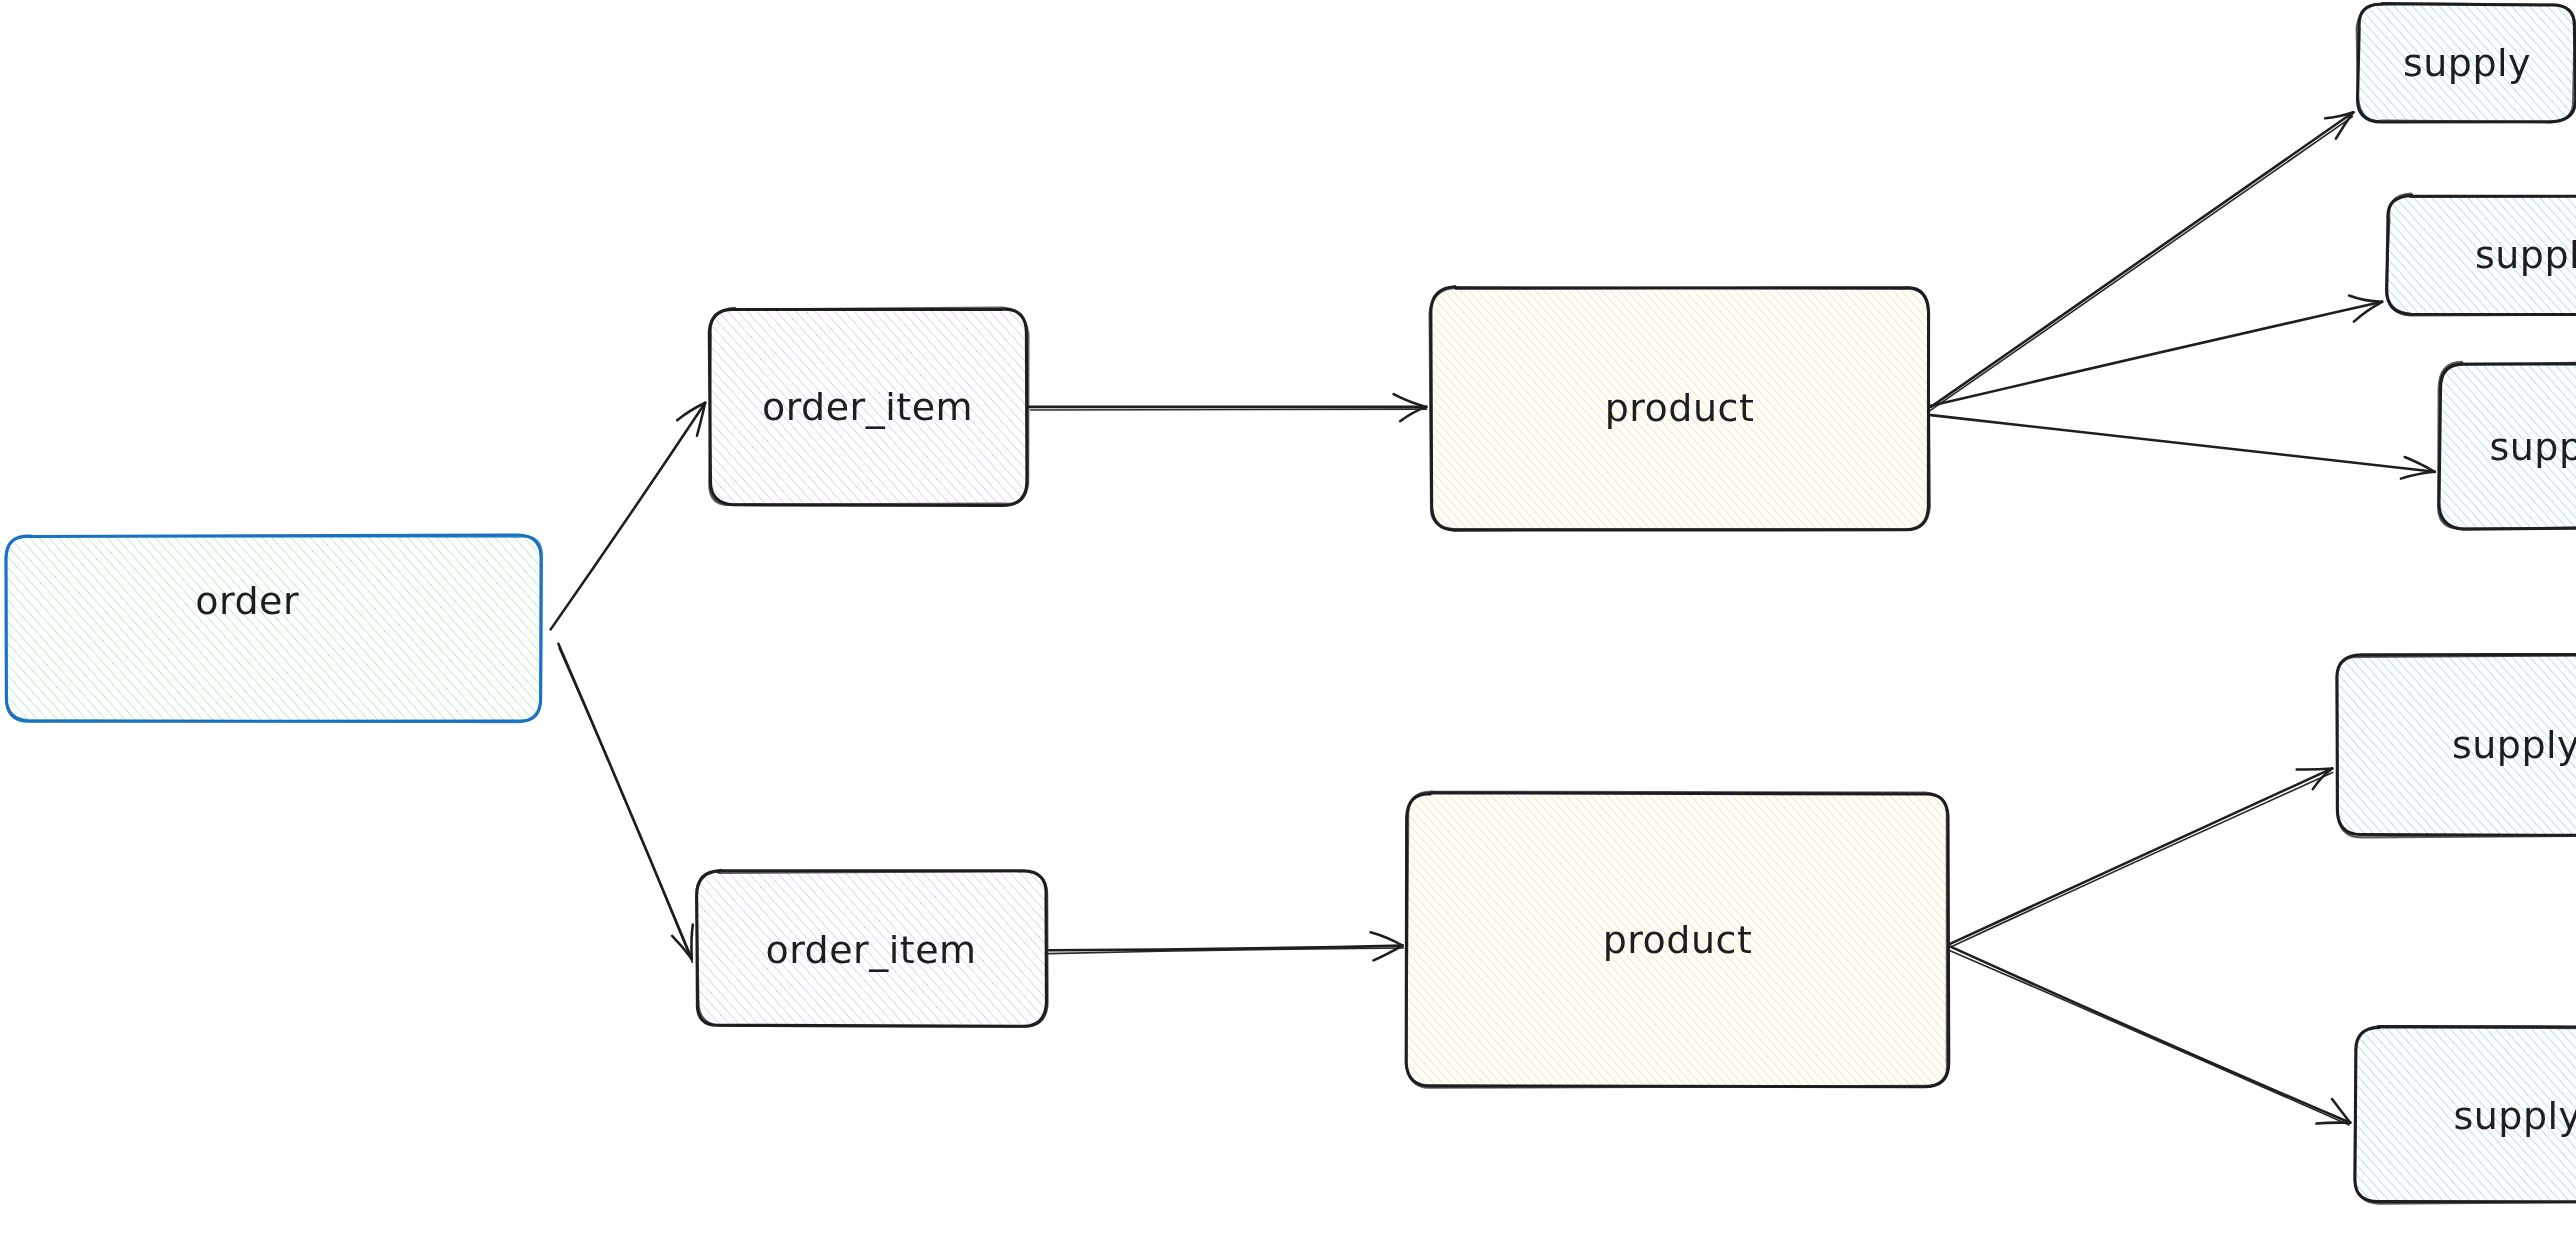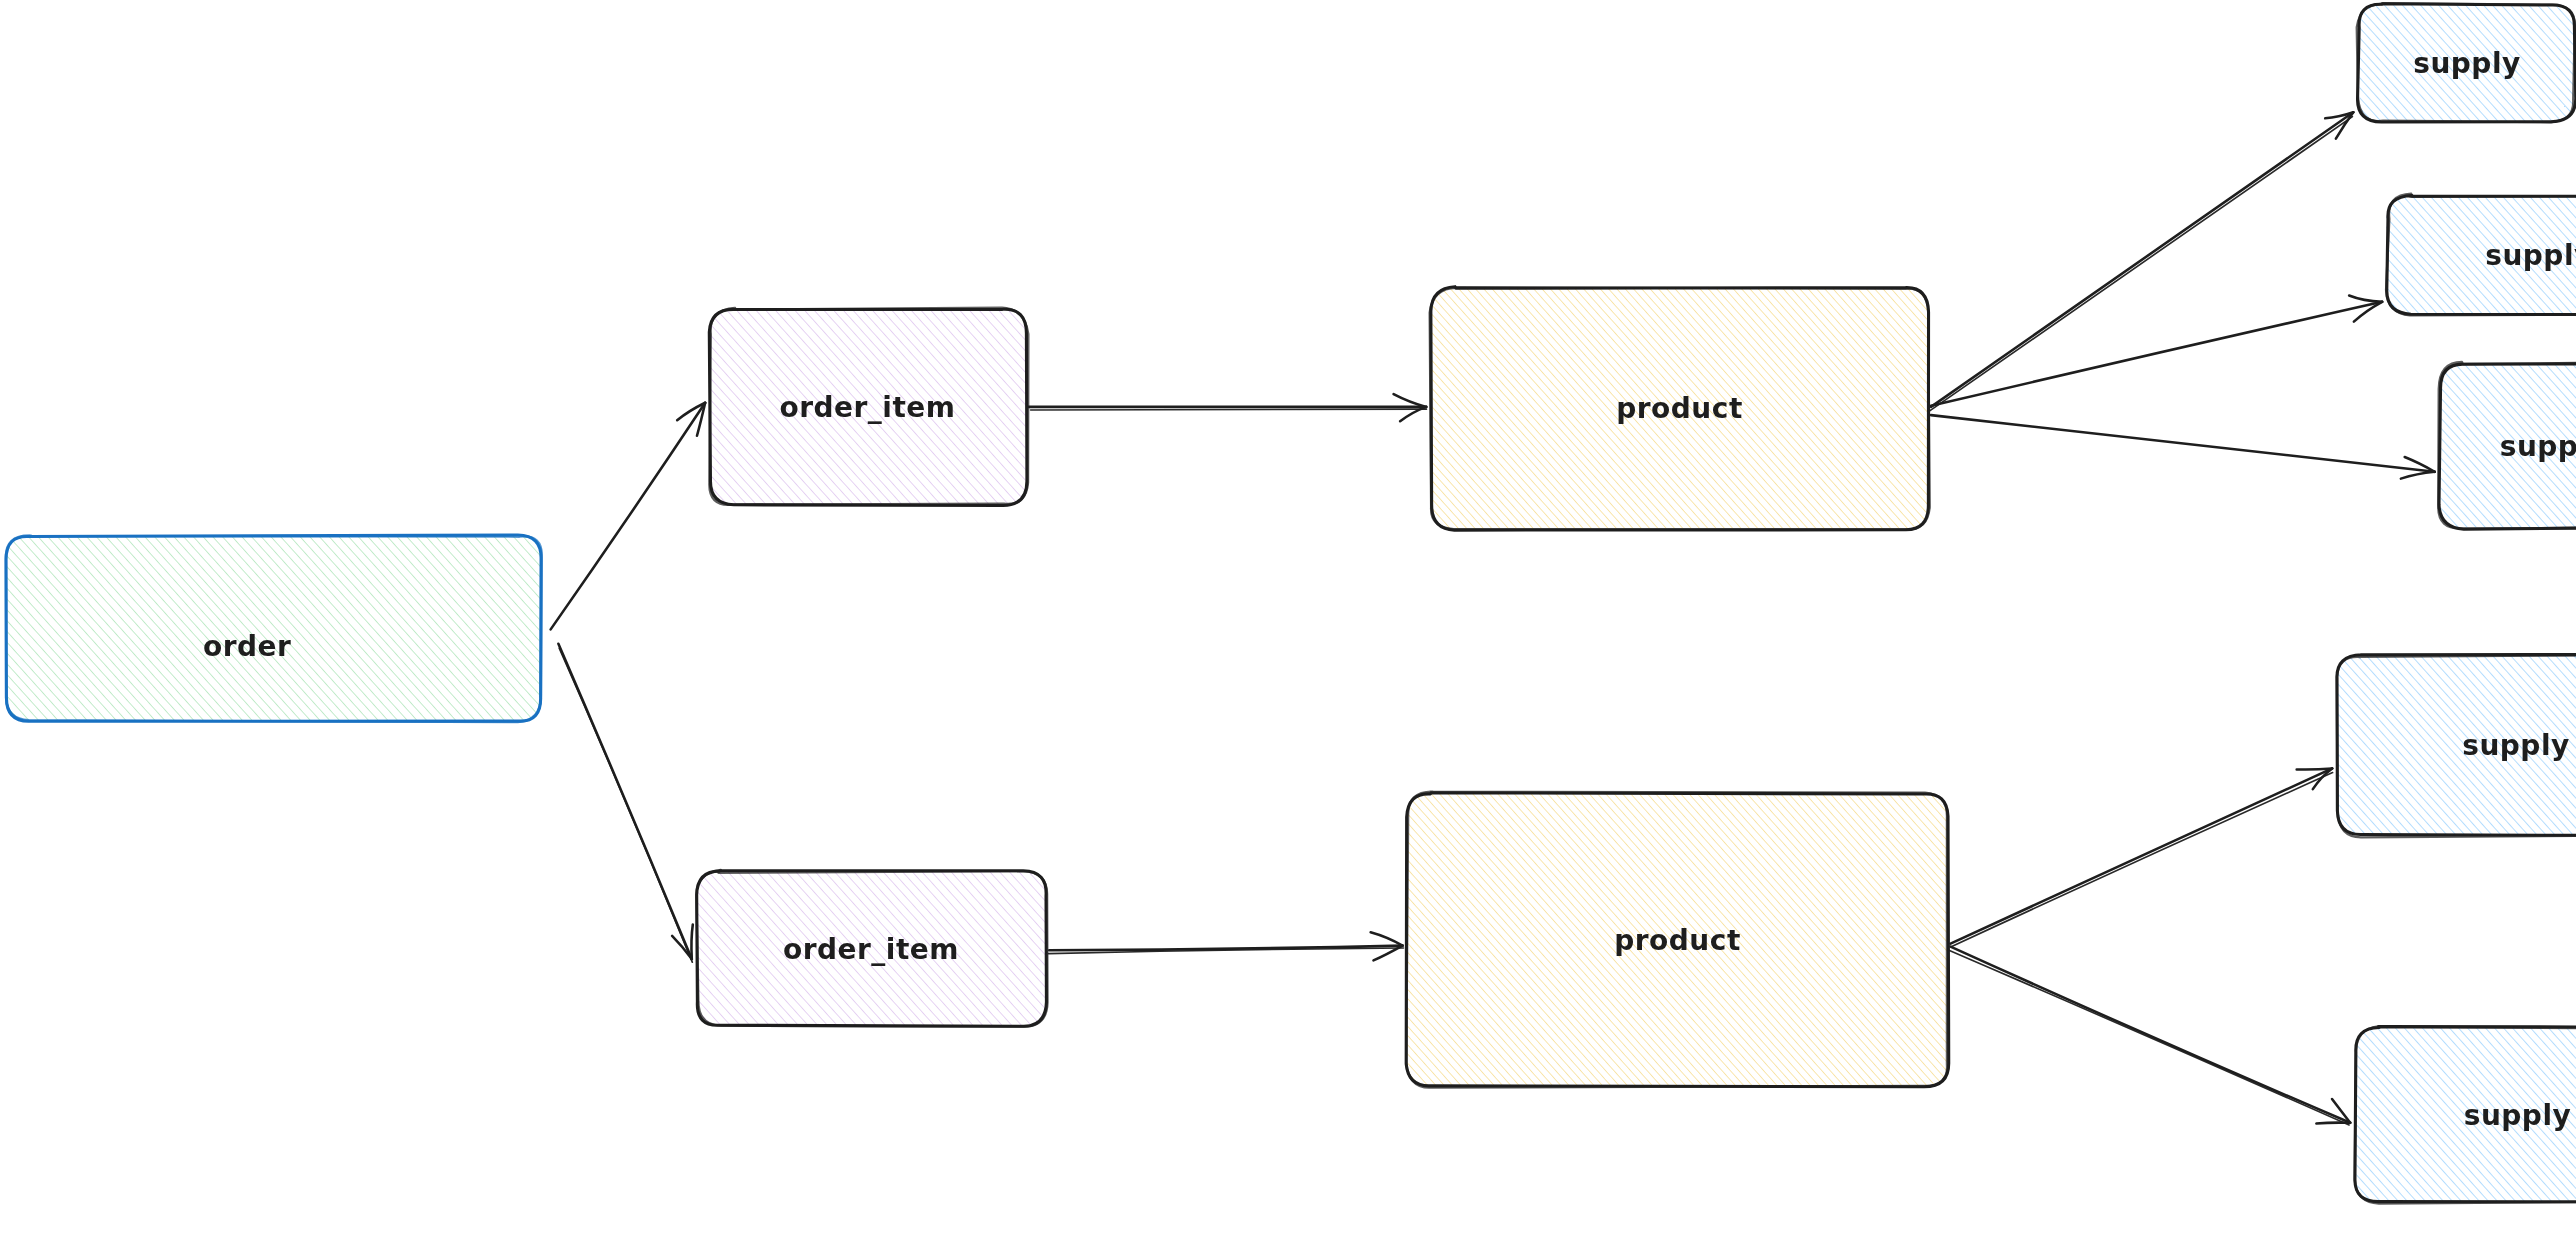--- a/index.html
+++ b/index.html
@@ -22,22 +22,22 @@
     height: 1233px;
     display: block;
   }
   .node-label {
     position: absolute;
     display: flex;
     align-items: center;
     justify-content: center;
     color: #1e1e1e;
     font-family: "DejaVu Sans", sans-serif;
-    font-weight: 700;
-    font-size: 28px;
+    font-weight: 400;
+    font-size: 38px;
     letter-spacing: 0.5px;
     white-space: nowrap;
     pointer-events: none;
     text-align: center;
   }
 </style>
 </head>
 <body>
 
 <div id="canvas-root">
@@ -160,21 +160,21 @@
           <path d="M 4582.6,1275.3 L 5185.0,1270.9 Q 5234.4,1273.1 5230.0,1315.4 L 5232.9,1575.4 Q 5230.8,1621.4 5187.9,1621.4 L 4582.8,1625.8 Q 4539.9,1625.8 4537.6,1576.1 L 4535.8,1314.9 Q 4538.7,1272.5 4581.4,1275.7 Z" fill="none" stroke="#1e1e1e" stroke-width="4.5" stroke-linecap="round" stroke-linejoin="round" opacity="0.72"></path>
         </g>
         <g>
           <path d="M 4618.3,1992.5 L 5157.5,1996.1 Q 5203.4,1992.8 5203.2,2041.6 L 5201.4,2288.6 Q 5203.9,2334.8 5154.6,2335.8 L 4619.4,2334.2 Q 4571.0,2335.1 4573.9,2289.7 L 4574.3,2040.7 Q 4574.1,1995.7 4619.9,1994.7 Z" fill="url(#hatch-blue)" stroke="none"></path>
           <path d="M 4617.1,1993.3 L 5154.5,1994.2 Q 5201.0,1995.5 5201.2,2042.1 L 5200.3,2287.6 Q 5201.4,2336.7 5154.7,2333.3 L 4619.5,2333.0 Q 4570.9,2334.5 4571.2,2290.1 L 4573.0,2042.8 Q 4570.7,1995.6 4618.3,1995.0 Z" fill="none" stroke="#1e1e1e" stroke-width="6" stroke-linecap="round" stroke-linejoin="round" opacity="1"></path>
           <path d="M 4618.3,1993.4 L 5159.9,1997.0 Q 5199.0,1997.0 5205.0,2039.3 L 5203.1,2292.5 Q 5205.2,2331.3 5157.4,2332.9 L 4617.7,2337.1 Q 4573.8,2334.8 4570.8,2292.1 L 4573.1,2040.9 Q 4574.2,1998.7 4615.8,1992.9 Z" fill="none" stroke="#1e1e1e" stroke-width="4.5" stroke-linecap="round" stroke-linejoin="round" opacity="0.72"></path>
         </g>
       </g>
   </svg>
   <div id="labels-layer">
-      <div class="node-label" style="left: 5.2px; top: 554px; width: 484px; height: 185px;">order</div>
+      <div class="node-label" style="left: 5.2px; top: 508px; width: 484px; height: 185px;">order</div>
       <div class="node-label" style="left: 709px; top: 309px; width: 317px; height: 196px;">order_item</div>
       <div class="node-label" style="left: 1431px; top: 287px; width: 497px; height: 242px;">product</div>
       <div class="node-label" style="left: 2359px; top: 4.1px; width: 216px; height: 118px;">supply</div>
       <div class="node-label" style="left: 2387px; top: 196px; width: 304px; height: 118px;">supply</div>
       <div class="node-label" style="left: 2440px; top: 364px; width: 227px; height: 165px;">supply</div>
       <div class="node-label" style="left: 696px; top: 872px; width: 350px; height: 155px;">order_item</div>
       <div class="node-label" style="left: 1407px; top: 793px; width: 541px; height: 294px;">product</div>
       <div class="node-label" style="left: 2337px; top: 655px; width: 358px; height: 180px;">supply</div>
       <div class="node-label" style="left: 2355px; top: 1028px; width: 325px; height: 175px;">supply</div>
     </div>

